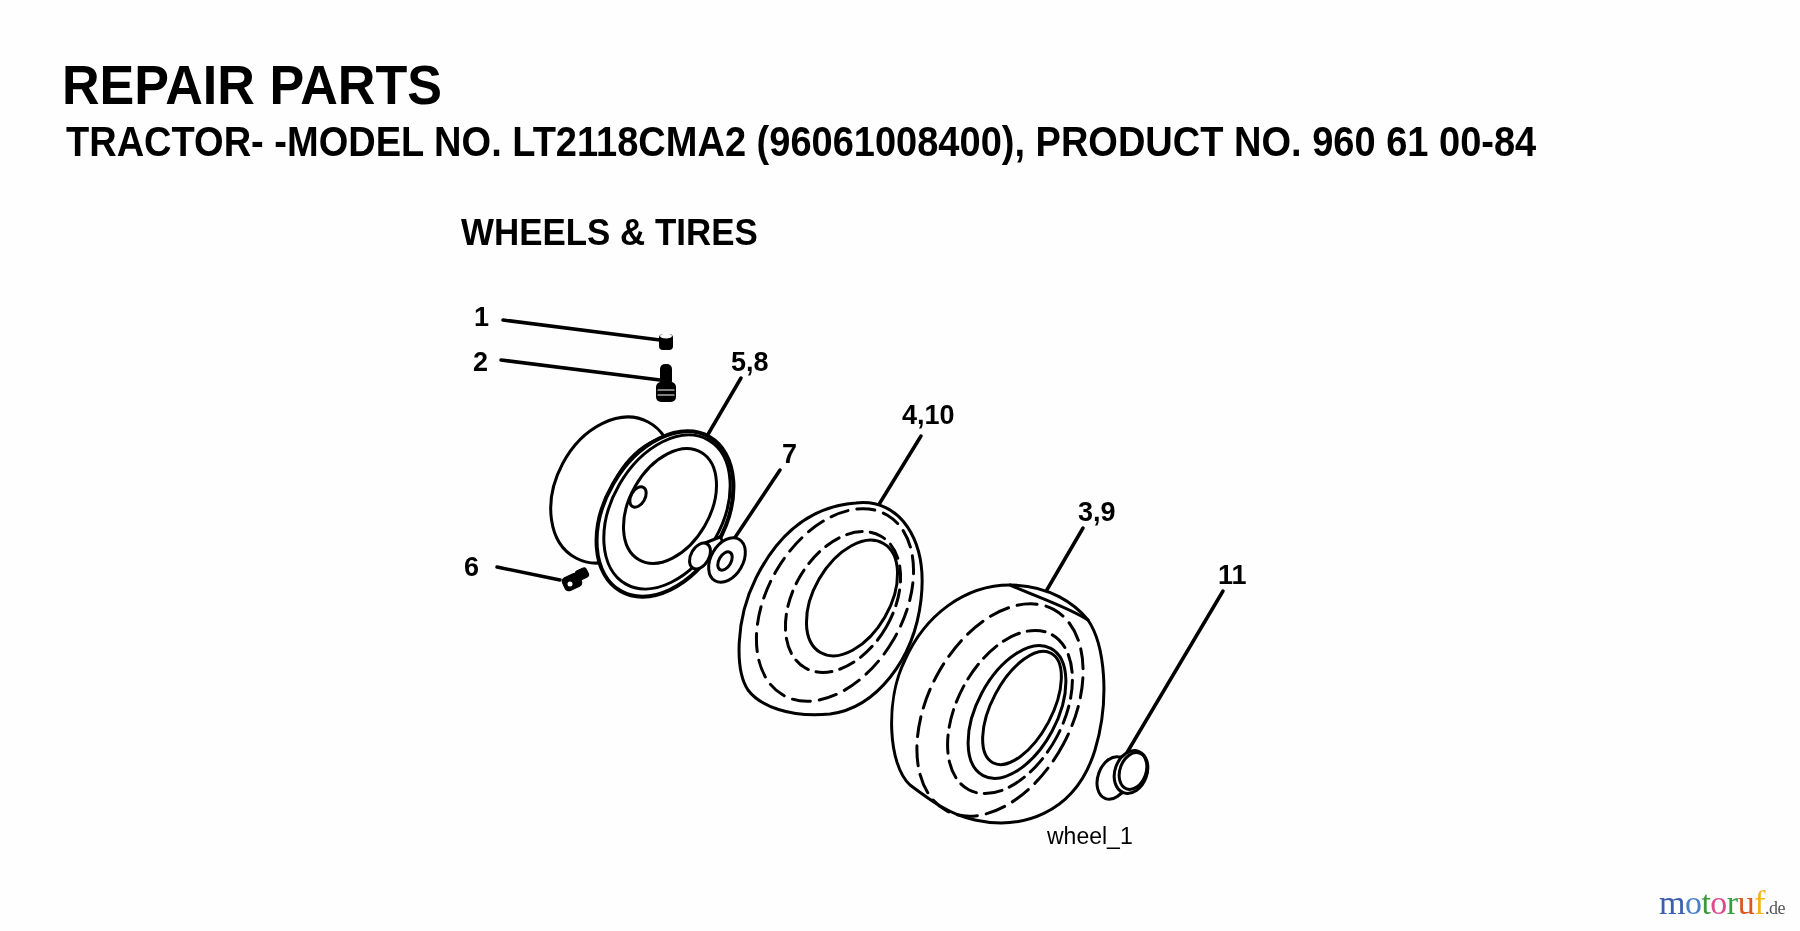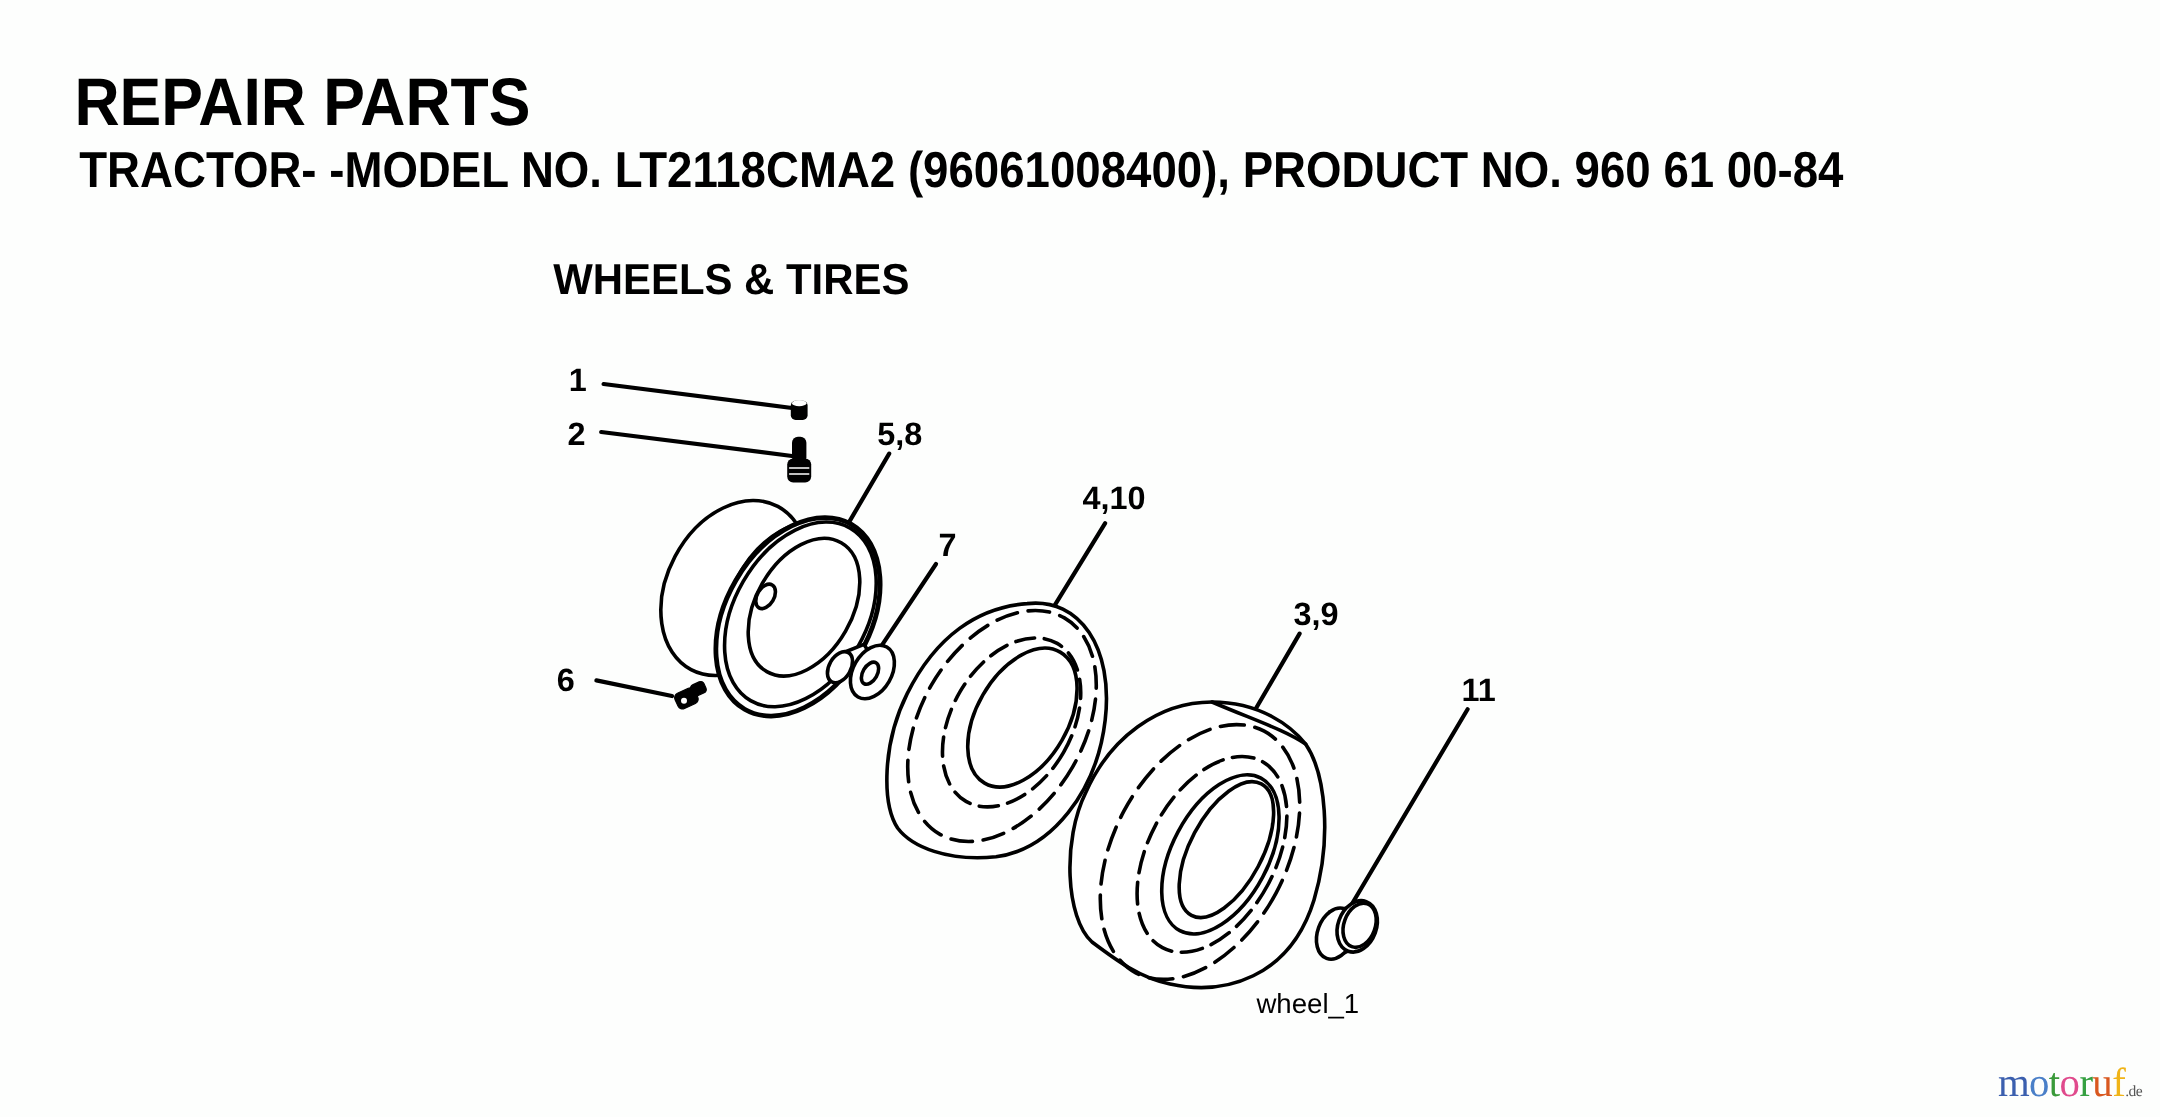--- a/index.html
+++ b/index.html
@@ -5,21 +5,21 @@
   html, body { margin: 0; padding: 0; background: #fdfefd; }
   body { width: 1800px; height: 931px; position: relative; overflow: hidden; font-family: "Liberation Sans", sans-serif; color: #000; }
   .abs { position: absolute; white-space: nowrap; }
   #title { left: 62px; top: 52px; font-size: 56px; font-weight: bold; letter-spacing: 0px; transform: scaleX(0.93); transform-origin: left top; }
   #subtitle { left: 66px; top: 118px; font-size: 42px; font-weight: bold; transform: scaleX(0.905); transform-origin: left top; }
   #section { left: 461px; top: 212px; font-size: 36px; font-weight: bold; transform: scaleX(0.97); transform-origin: left top; }
   #diagram { position: absolute; left: 0; top: 0; width: 1800px; height: 931px; }
   .callout { font-family: "Liberation Sans", sans-serif; font-weight: bold; font-size: 27px; fill: #000; }
   .figref { font-family: "Liberation Sans", sans-serif; font-size: 23px; fill: #000; }
   #logo { right: 15px; top: 884px; font-family: "Liberation Serif", serif; font-size: 34px; letter-spacing: -0.5px; }
-  #logo .tld { font-size: 13px; color: #555; }
+  #logo .tld { font-size: 18px; color: #555; }
 </style>
 </head>
 <body>
 
 <div id="title" class="abs">REPAIR PARTS</div>
 <div id="subtitle" class="abs">TRACTOR- -MODEL NO. LT2118CMA2 (96061008400), PRODUCT NO. 960 61 00-84</div>
 <div id="section" class="abs">WHEELS &amp; TIRES</div>
 
 <svg id="diagram" viewBox="0 0 1800 931" xmlns="http://www.w3.org/2000/svg" fill="none" stroke="#000" stroke-linecap="round" stroke-linejoin="round">
 

